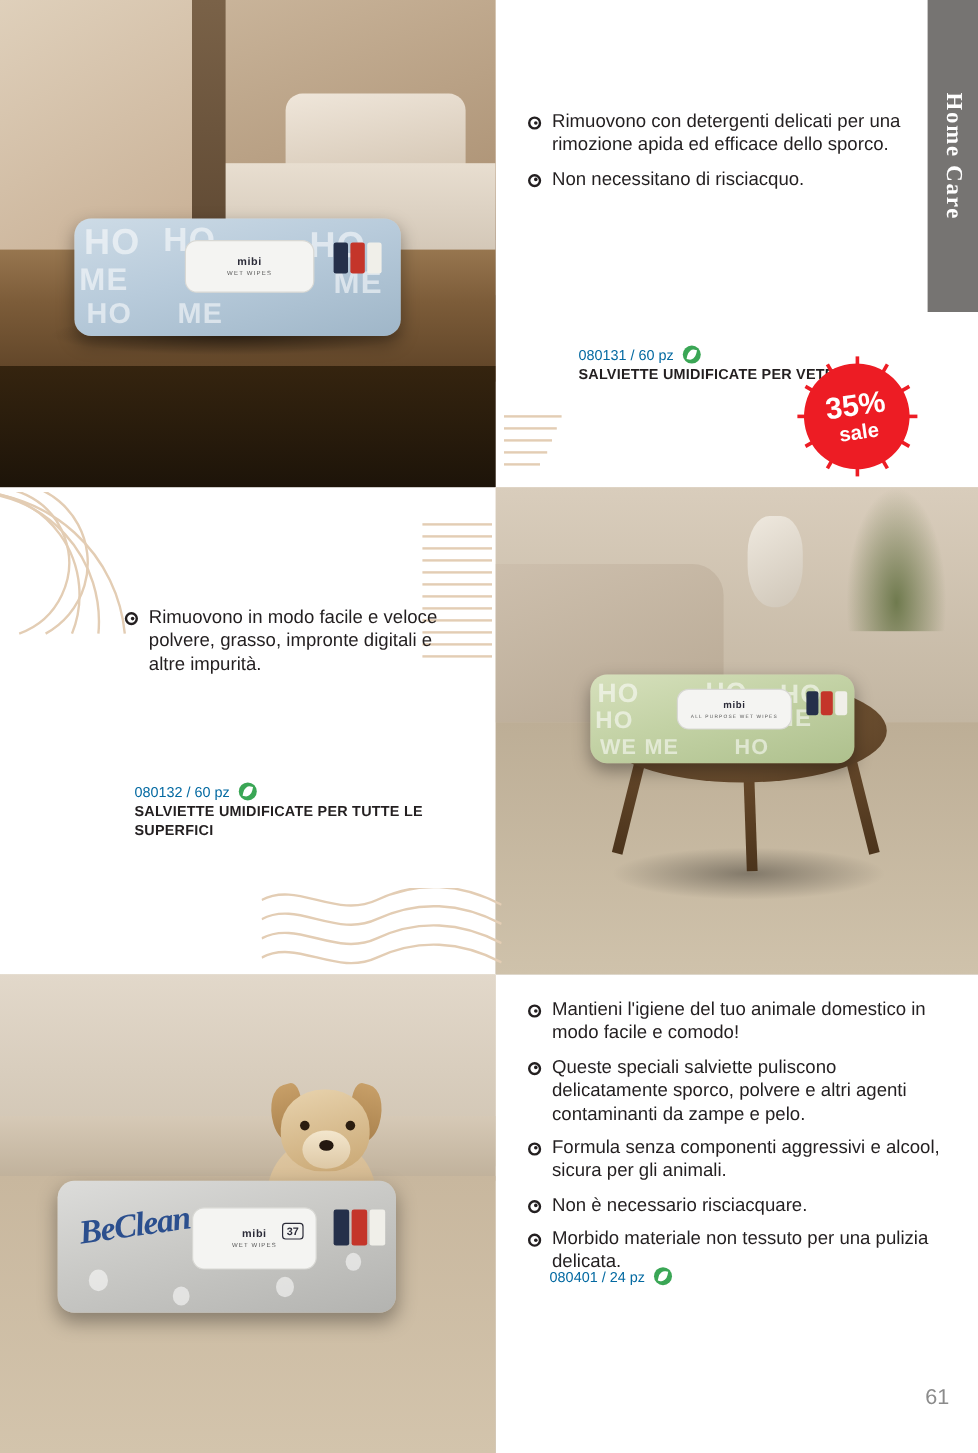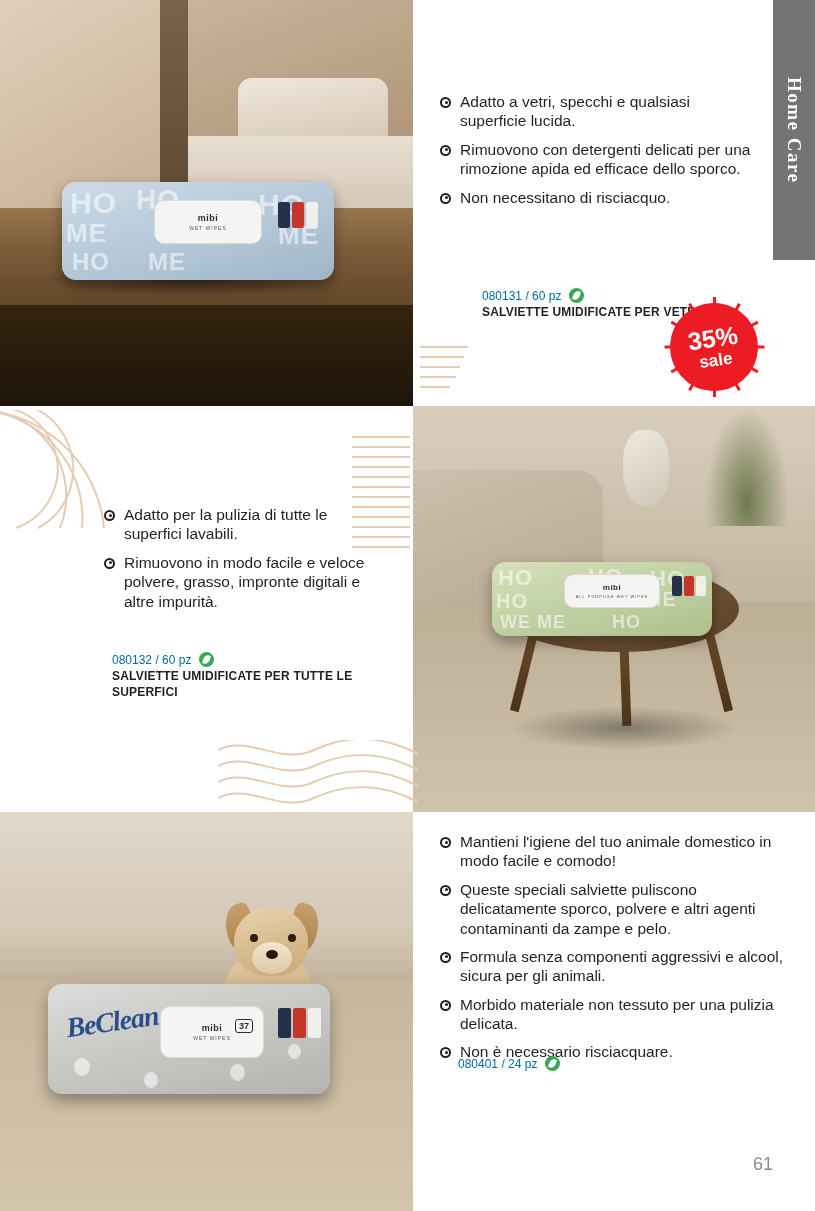--- a/index.html
+++ b/index.html
@@ -367,21 +367,21 @@
     letter-spacing: -1px;
   }
   #pack3 .paw {
     position: absolute;
     background: rgba(255,255,255,.55);
     border-radius: 50%;
   }
 
   .page-no {
     position: absolute;
-    right: 42px; bottom: 36px;
+    right: 24px; bottom: 36px;
     font-size: 18px;
     color: #8b8b8b;
     font-family: "Liberation Sans", sans-serif;
   }
 </style>
 </head>
 <body>
 
 <div class="photo" id="photo1">
   <div class="wall"></div>
@@ -424,24 +424,20 @@
   <i style="width:48px;"></i>
     <i style="width:44px;"></i>
     <i style="width:40px;"></i>
     <i style="width:36px;"></i>
     <i style="width:30px;"></i>
 </div>
 
 <div class="bullets" style="left:440px;top:92px;width:318px;">
   <div class="bullet">
     <span class="dot"></span>
-    <span class="txt">Adatto a vetri, specchi e qualsiasi superficie lucida.</span>
-  </div>
-  <div class="bullet">
-    <span class="dot"></span>
     <span class="txt">Rimuovono con detergenti delicati per una rimozione apida ed efficace dello sporco.</span>
   </div>
   <div class="bullet">
     <span class="dot"></span>
     <span class="txt">Non necessitano di risciacquo.</span>
   </div>
 </div>
 
 <div style="position:absolute;left:482px;top:288px;width:240px;">
   <div class="code-line">
@@ -534,24 +530,20 @@
     <path d="M0 10 C 30 -6, 62 26, 96 10 S 166 -4, 200 14"></path>
     <path d="M0 26 C 30 10, 62 42, 96 26 S 166 12, 200 30"></path>
     <path d="M0 42 C 30 26, 62 58, 96 42 S 166 28, 200 46"></path>
     <path d="M0 58 C 30 42, 62 74, 96 58 S 166 44, 200 62"></path>
   </g>
 </svg>
 
 <div class="bullets" style="left:104px;top:505px;width:262px;">
   <div class="bullet">
     <span class="dot"></span>
-    <span class="txt">Adatto per la pulizia di tutte le superfici lavabili.</span>
-  </div>
-  <div class="bullet">
-    <span class="dot"></span>
     <span class="txt">Rimuovono in modo facile e veloce polvere, grasso, impronte digitali e altre impurità.</span>
   </div>
 </div>
 
 <div style="position:absolute;left:112px;top:652px;width:250px;">
   <div class="code-line">
     <span>080132 / 60 pz</span>
     <span class="leaf"></span>
   </div>
   <div class="prod-name">SALVIETTE UMIDIFICATE PER TUTTE LE SUPERFICI</div>
@@ -599,25 +591,25 @@
   <div class="bullet">
     <span class="dot"></span>
     <span class="txt">Queste speciali salviette puliscono delicatamente sporco, polvere e altri agenti contaminanti da zampe e pelo.</span>
   </div>
   <div class="bullet">
     <span class="dot"></span>
     <span class="txt">Formula senza componenti aggressivi e alcool, sicura per gli animali.</span>
   </div>
   <div class="bullet">
     <span class="dot"></span>
+    <span class="txt">Non è necessario risciacquare.</span>
+  </div>
+  <div class="bullet">
+    <span class="dot"></span>
     <span class="txt">Morbido materiale non tessuto per una pulizia delicata.</span>
-  </div>
-  <div class="bullet">
-    <span class="dot"></span>
-    <span class="txt">Non è necessario risciacquare.</span>
   </div>
 </div>
 
 <div style="position:absolute;left:458px;top:1056px;width:260px;">
   <div class="code-line">
     <span>080401 / 24 pz</span>
     <span class="leaf"></span>
   </div>
 </div>
 

